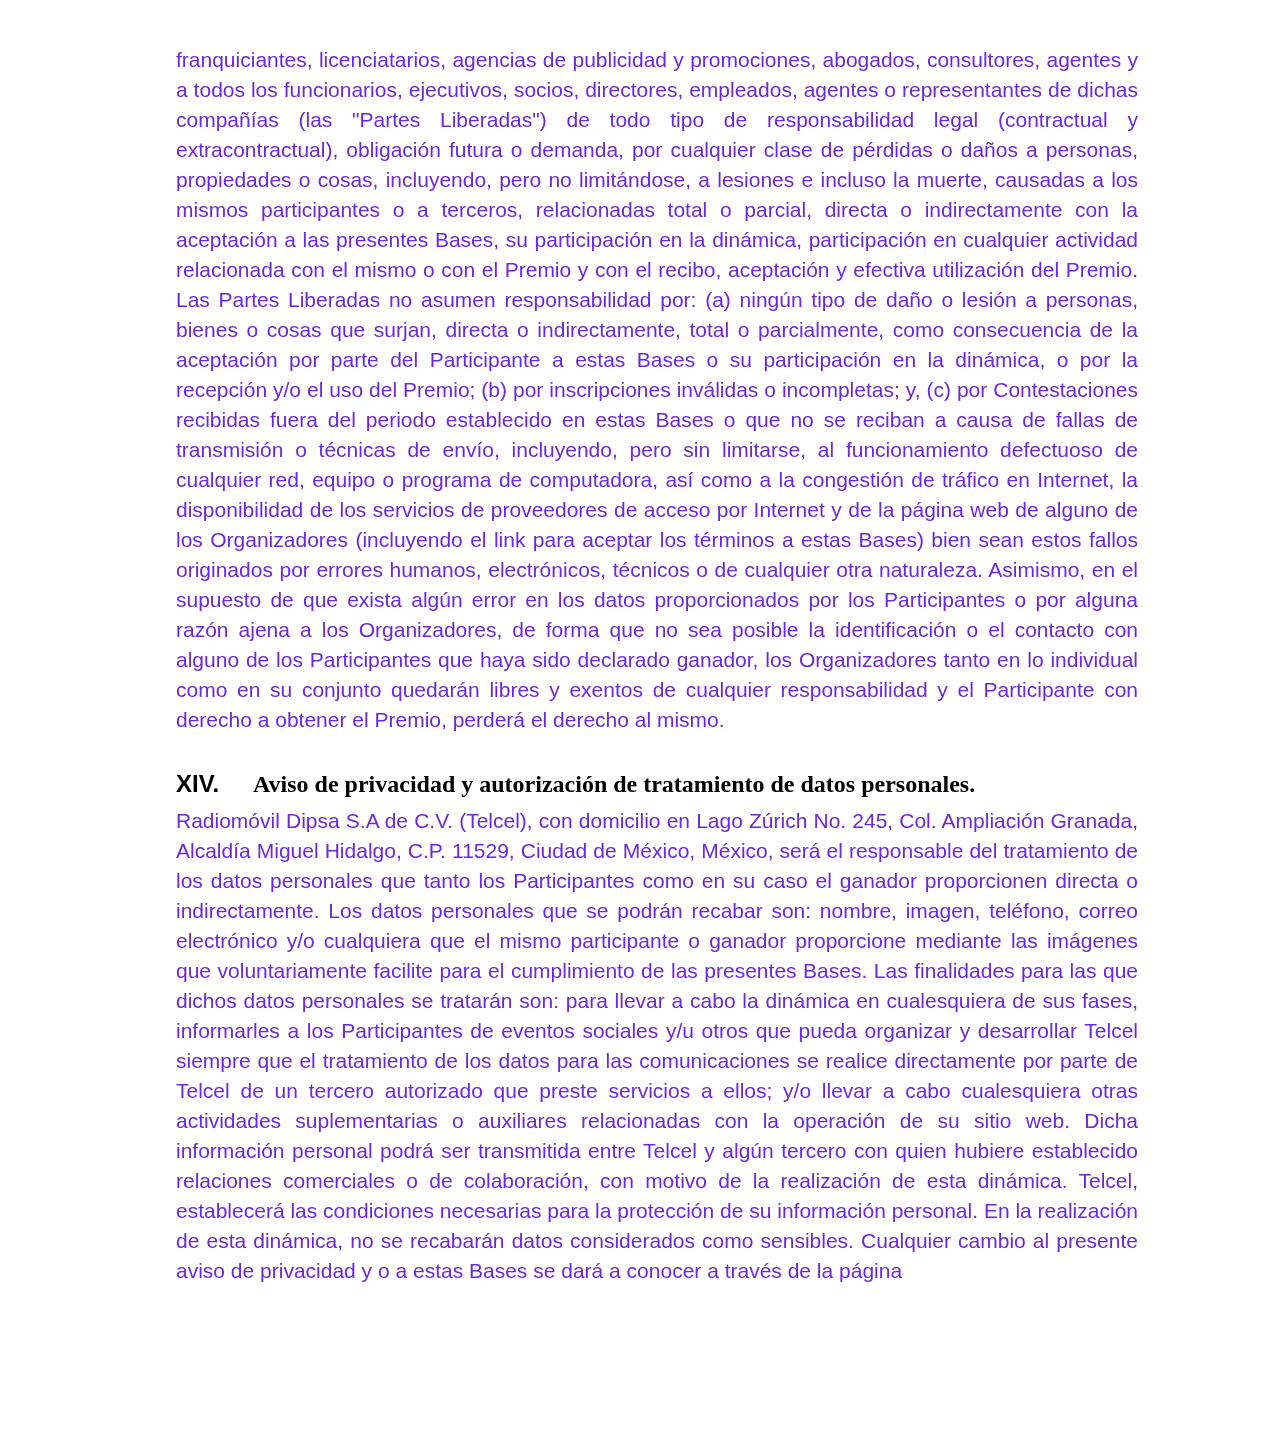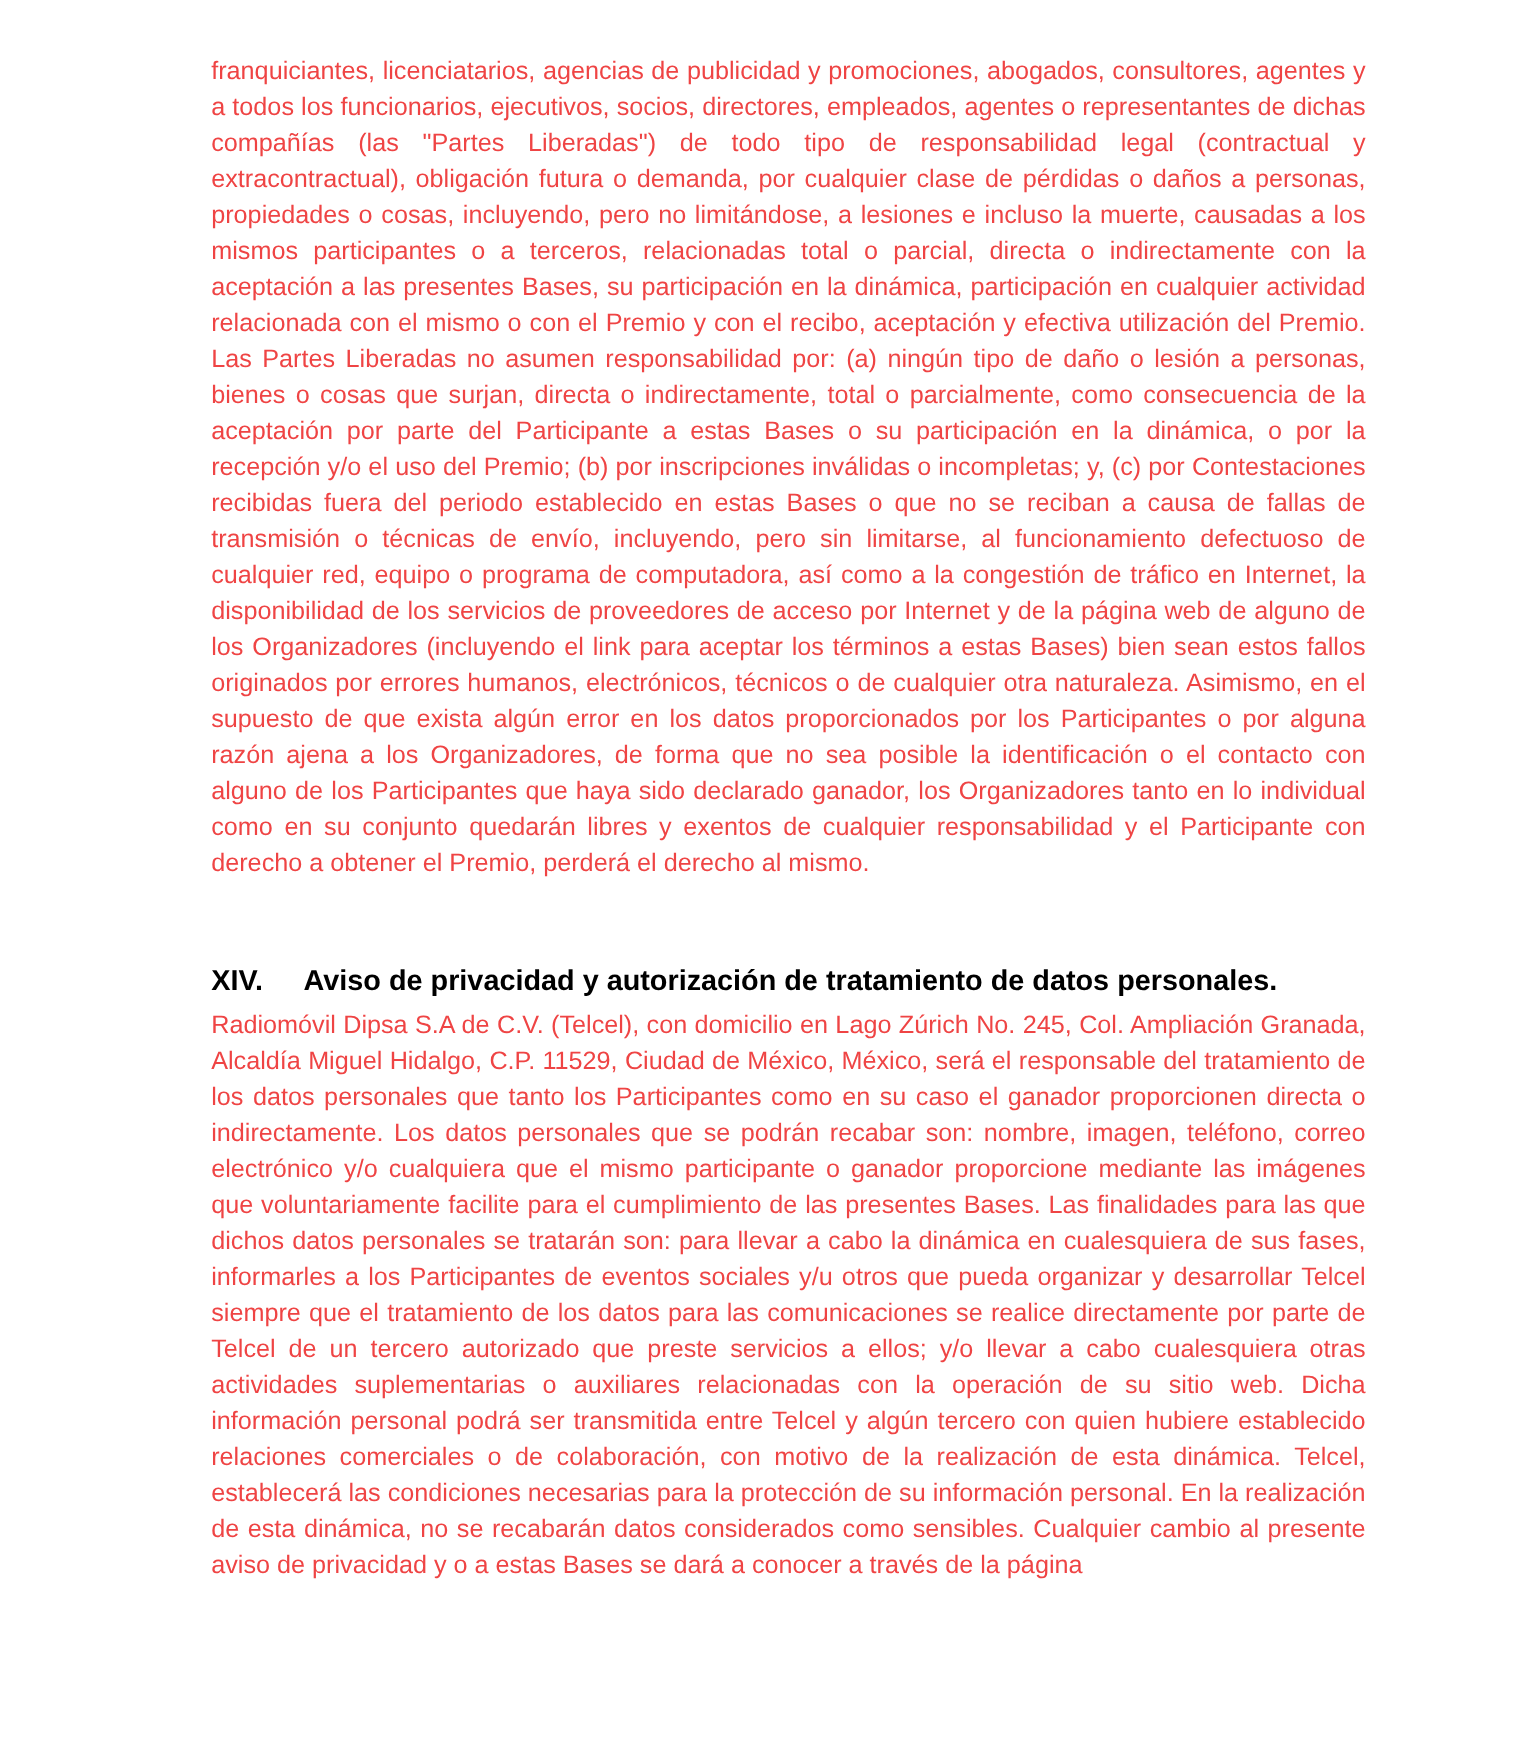--- a/index.html
+++ b/index.html
@@ -16,38 +16,39 @@
     position: absolute;
     left: 176px;
     top: 45px;
     width: 962px;
   }
   .para {
     font-size: 21px;
     line-height: 30px;
     text-align: justify;
     text-justify: inter-word;
-    color: #ef4444;
+    color: #6d28d9;
   }
   .section-heading {
     display: flex;
     align-items: baseline;
     font-weight: bold;
     font-size: 24px;
     line-height: 32px;
-    margin-top: 67px;
+    margin-top: 33px;
     margin-bottom: 6px;
     color: #000000;
   }
   .section-heading .num {
     flex: none;
     width: 77px;
   }
   .section-heading .title {
     flex: 1;
+    font-family: Liberation Serif, serif;
   }
   .bold { font-weight: normal; }
 </style>
 </head>
 <body>
 
 <div class="doc-page">
 
   <p class="para">franquiciantes, licenciatarios, agencias de publicidad y promociones, abogados, consultores, agentes y a todos los funcionarios, ejecutivos, socios, directores, empleados, agentes o representantes de dichas compañías (las "Partes Liberadas") de todo tipo de responsabilidad legal (contractual y extracontractual), obligación futura o demanda, por cualquier clase de pérdidas o daños a personas, propiedades o cosas, incluyendo, pero no limitándose, a lesiones e incluso la muerte, causadas a los mismos participantes o a terceros, relacionadas total o parcial, directa o indirectamente con la aceptación a las presentes Bases, su participación en la dinámica, participación en cualquier actividad relacionada con el mismo o con el Premio y con el recibo, aceptación y efectiva utilización del Premio. Las Partes Liberadas no asumen responsabilidad por: (a) ningún tipo de daño o lesión a personas, bienes o cosas que surjan, directa o indirectamente, total o parcialmente, como consecuencia de la aceptación por parte del Participante a estas Bases o su participación en la dinámica, o por la recepción y/o el uso del Premio; (b) por inscripciones inválidas o incompletas; y, (c) por Contestaciones recibidas fuera del periodo establecido en estas Bases o que no se reciban a causa de fallas de transmisión o técnicas de envío, incluyendo, pero sin limitarse, al funcionamiento defectuoso de cualquier red, equipo o programa de computadora, así como a la congestión de tráfico en Internet, la disponibilidad de los servicios de proveedores de acceso por Internet y de la página web de alguno de los Organizadores (incluyendo el link para aceptar los términos a estas Bases) bien sean estos fallos originados por errores humanos, electrónicos, técnicos o de cualquier otra naturaleza. Asimismo, en el supuesto de que exista algún error en los datos proporcionados por los Participantes o por alguna razón ajena a los Organizadores, de forma que no sea posible la identificación o el contacto con alguno de los Participantes que haya sido declarado ganador, los Organizadores tanto en lo individual como en su conjunto quedarán libres y exentos de cualquier responsabilidad y el Participante con derecho a obtener el Premio, perderá el derecho al mismo.</p>
 

